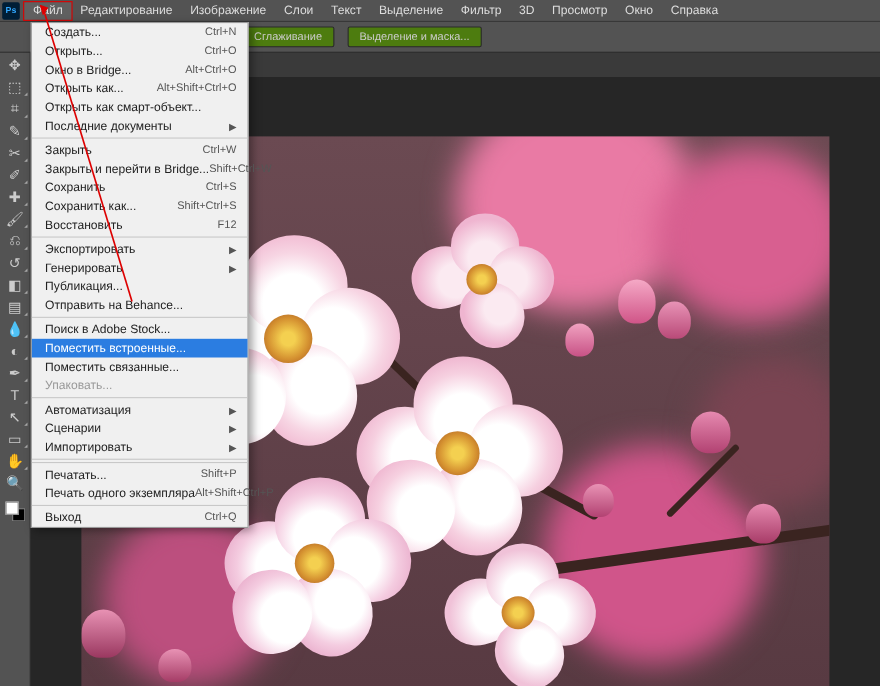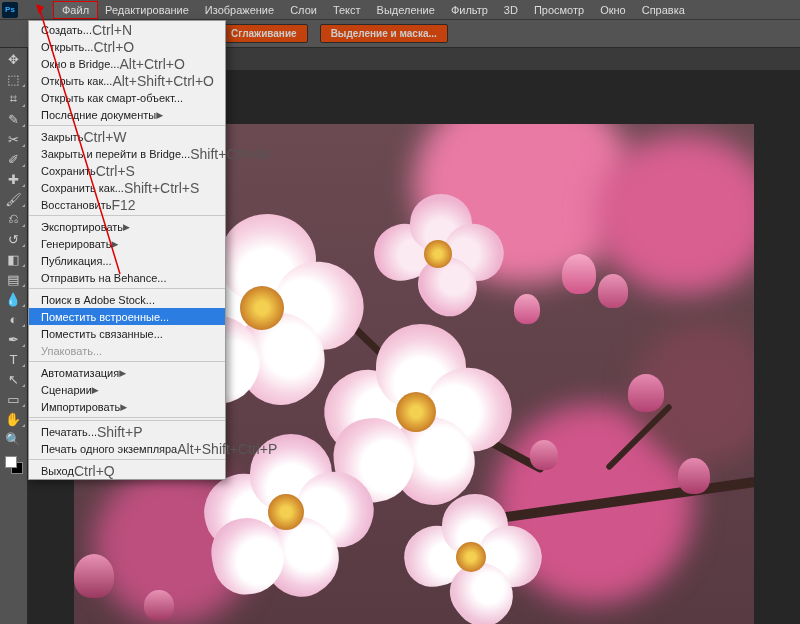--- a/index.html
+++ b/index.html
@@ -1,44 +1,44 @@
 <!DOCTYPE html>
 <html><head>
 <meta charset="utf-8">
 <style>
 * { margin: 0; padding: 0; box-sizing: border-box; font-family: "Segoe UI", Tahoma, sans-serif; }
 body { width: 800px; height: 624px; background: #535353; overflow: hidden; position: relative; }
-.menubar { height: 20px; background: #535353; display: flex; align-items: center; padding: 0 2px; font-size: 11px; color: #ddd; border-bottom: 1px solid #383838; gap: 32px; }
+.menubar { height: 20px; background: #535353; display: flex; align-items: center; padding: 0 2px; font-size: 11px; color: #ddd; border-bottom: 1px solid #383838; }
 .app-icon { width: 16px; height: 16px; background: #001e36; color: #31a8ff; font-size: 8px; font-weight: bold; display: flex; align-items: center; justify-content: center; margin-right: 4px; border-radius: 2px; }
 .menu-item { padding: 2px 8px; cursor: pointer; }
 .menu-item.active { background: #606060; outline: 1px solid #d00; }
 .options-bar { height: 28px; background: #535353; display: flex; align-items: center; padding: 0 8px; gap: 12px; border-bottom: 1px solid #2a2a2a; }
-.opt-btn { background: #c2410c; color: #ccc; font-size: 10px; padding: 3px 10px; border: 1px solid #2a2a2a; border-radius: 2px; font-weight: bold; }
+.opt-btn { background: #4d7c0f; color: #ccc; font-size: 10px; padding: 3px 10px; border: 1px solid #2a2a2a; border-radius: 2px; }
 .workspace { display: flex; height: calc(100% - 48px); }
 .toolbox { width: 28px; background: #535353; display: flex; flex-direction: column; align-items: center; padding-top: 2px; gap: 2px; border-right: 1px solid #2a2a2a; }
 .tool { width: 24px; height: 18px; color: #ccc; font-size: 13px; display: flex; align-items: center; justify-content: center; cursor: pointer; position: relative; }
 .tool.sub::after { content: ""; position: absolute; right: 1px; bottom: 1px; width: 0; height: 0; border-left: 3px solid transparent; border-bottom: 3px solid #aaa; }
 .color-swatch { width: 18px; height: 18px; margin-top: 6px; position: relative; }
 .swatch-bg { position: absolute; right: 0; bottom: 0; width: 12px; height: 12px; background: #000; border: 1px solid #888; }
 .swatch-fg { position: absolute; left: 0; top: 0; width: 12px; height: 12px; background: #fff; border: 1px solid #888; }
 .canvas-area { flex: 1; background: #262626; position: relative; display:flex; justify-content:center; align-items:flex-end;}
 .canvas { width: 680px; height: 500px; position: relative; overflow: hidden; background: linear-gradient(180deg,#6b4a52 0%,#583a42 100%); }
 .blur-blob { position: absolute; border-radius: 50%; filter: blur(14px); }
 .branch { position: absolute; background: #3a2420; border-radius: 6px; }
 .flower { position: absolute; }
 .petal { position: absolute; border-radius: 50% 50% 45% 45%; }
 .center { position: absolute; border-radius: 50%; background: radial-gradient(circle,#f4d050 20%,#d49030 60%,#a05020 100%); }
 .bud { position: absolute; border-radius: 60% 60% 50% 50%; }
 .dropdown { position: absolute; top: 20px; left: 28px; width: 198px; background: #f0f0f0; border: 1px solid #999; box-shadow: 3px 3px 8px rgba(0,0,0,0.4); font-size: 11px; color: #222; z-index: 100; }
-.dd-item { display: flex; align-items: center; padding: 2px 10px 2px 12px; height: 17px; cursor: pointer; white-space: nowrap; }
+.dd-item { display: flex; justify-content: space-between; align-items: center; padding: 2px 10px 2px 12px; height: 17px; cursor: pointer; white-space: nowrap; }
 .dd-item.highlighted { background: #2b7de1; color: #fff; }
 .dd-item.disabled { color: #999; }
 .dd-sep { height: 1px; background: #c8c8c8; margin: 2px 0; }
 .dd-sub { color: #555; font-size: 9px; }
-.shortcut { color: #555; font-size: 14px; }
+.shortcut { color: #555; font-size: 10px; }
 .tabs-bar { position: absolute; top: 0; left: 0; right: 0; height: 22px; background: #3a3a3a; }
 .anno-arrow { position:absolute; top:4px; left:32px; width:100px; height:280px; pointer-events:none; z-index:200;}
 </style>
 </head>
 <body>
 
 <div class="menubar">
   <div class="app-icon">Ps</div>
   <div id="menubar-items" style="display: flex;">
       <div class="menu-item active">Файл</div>

